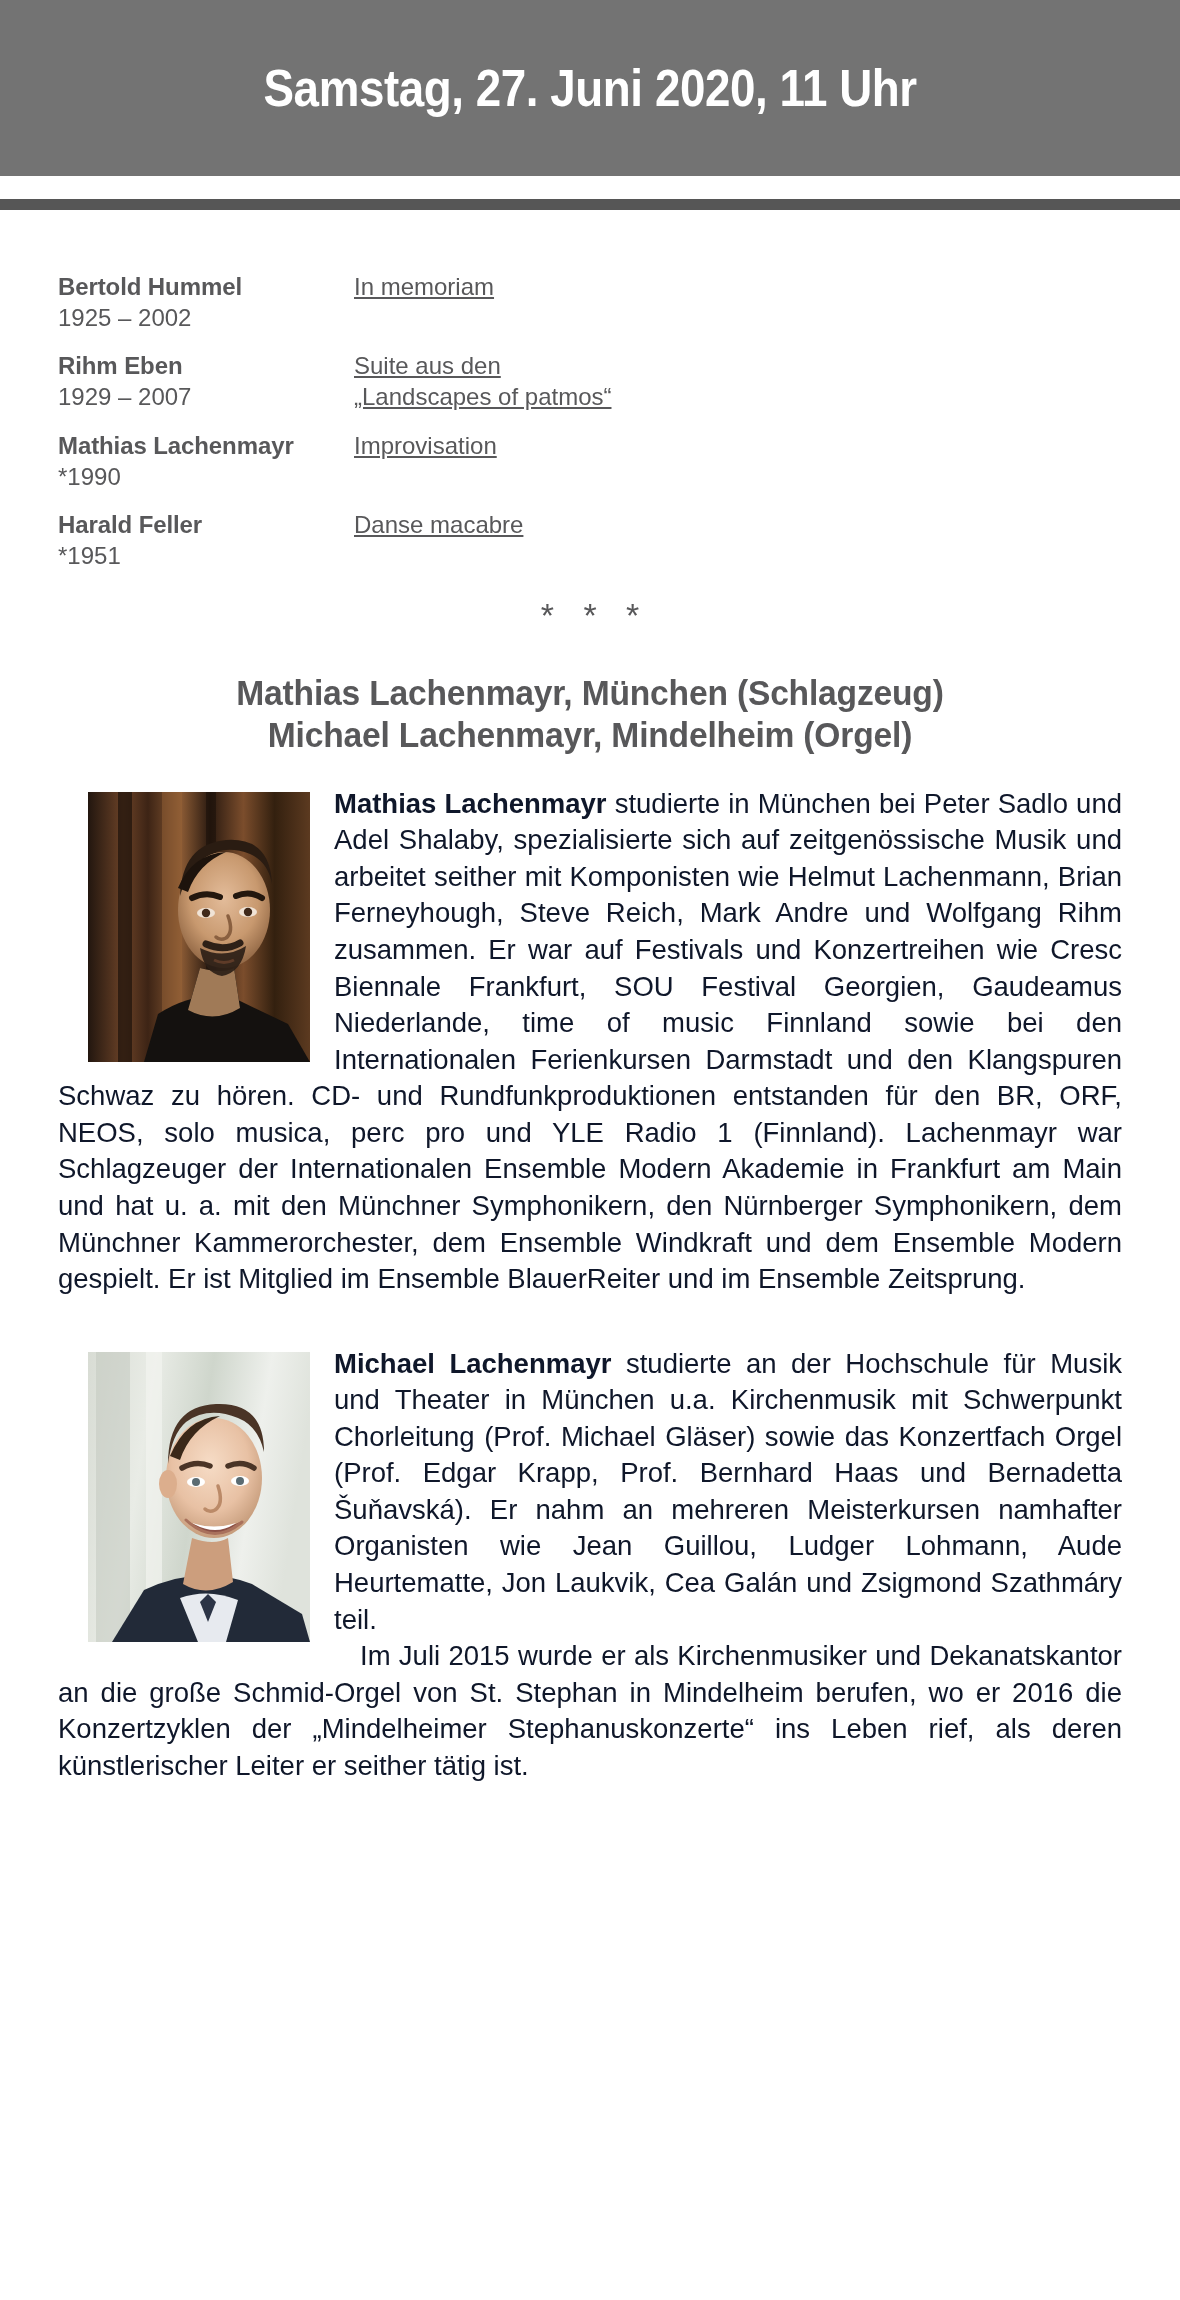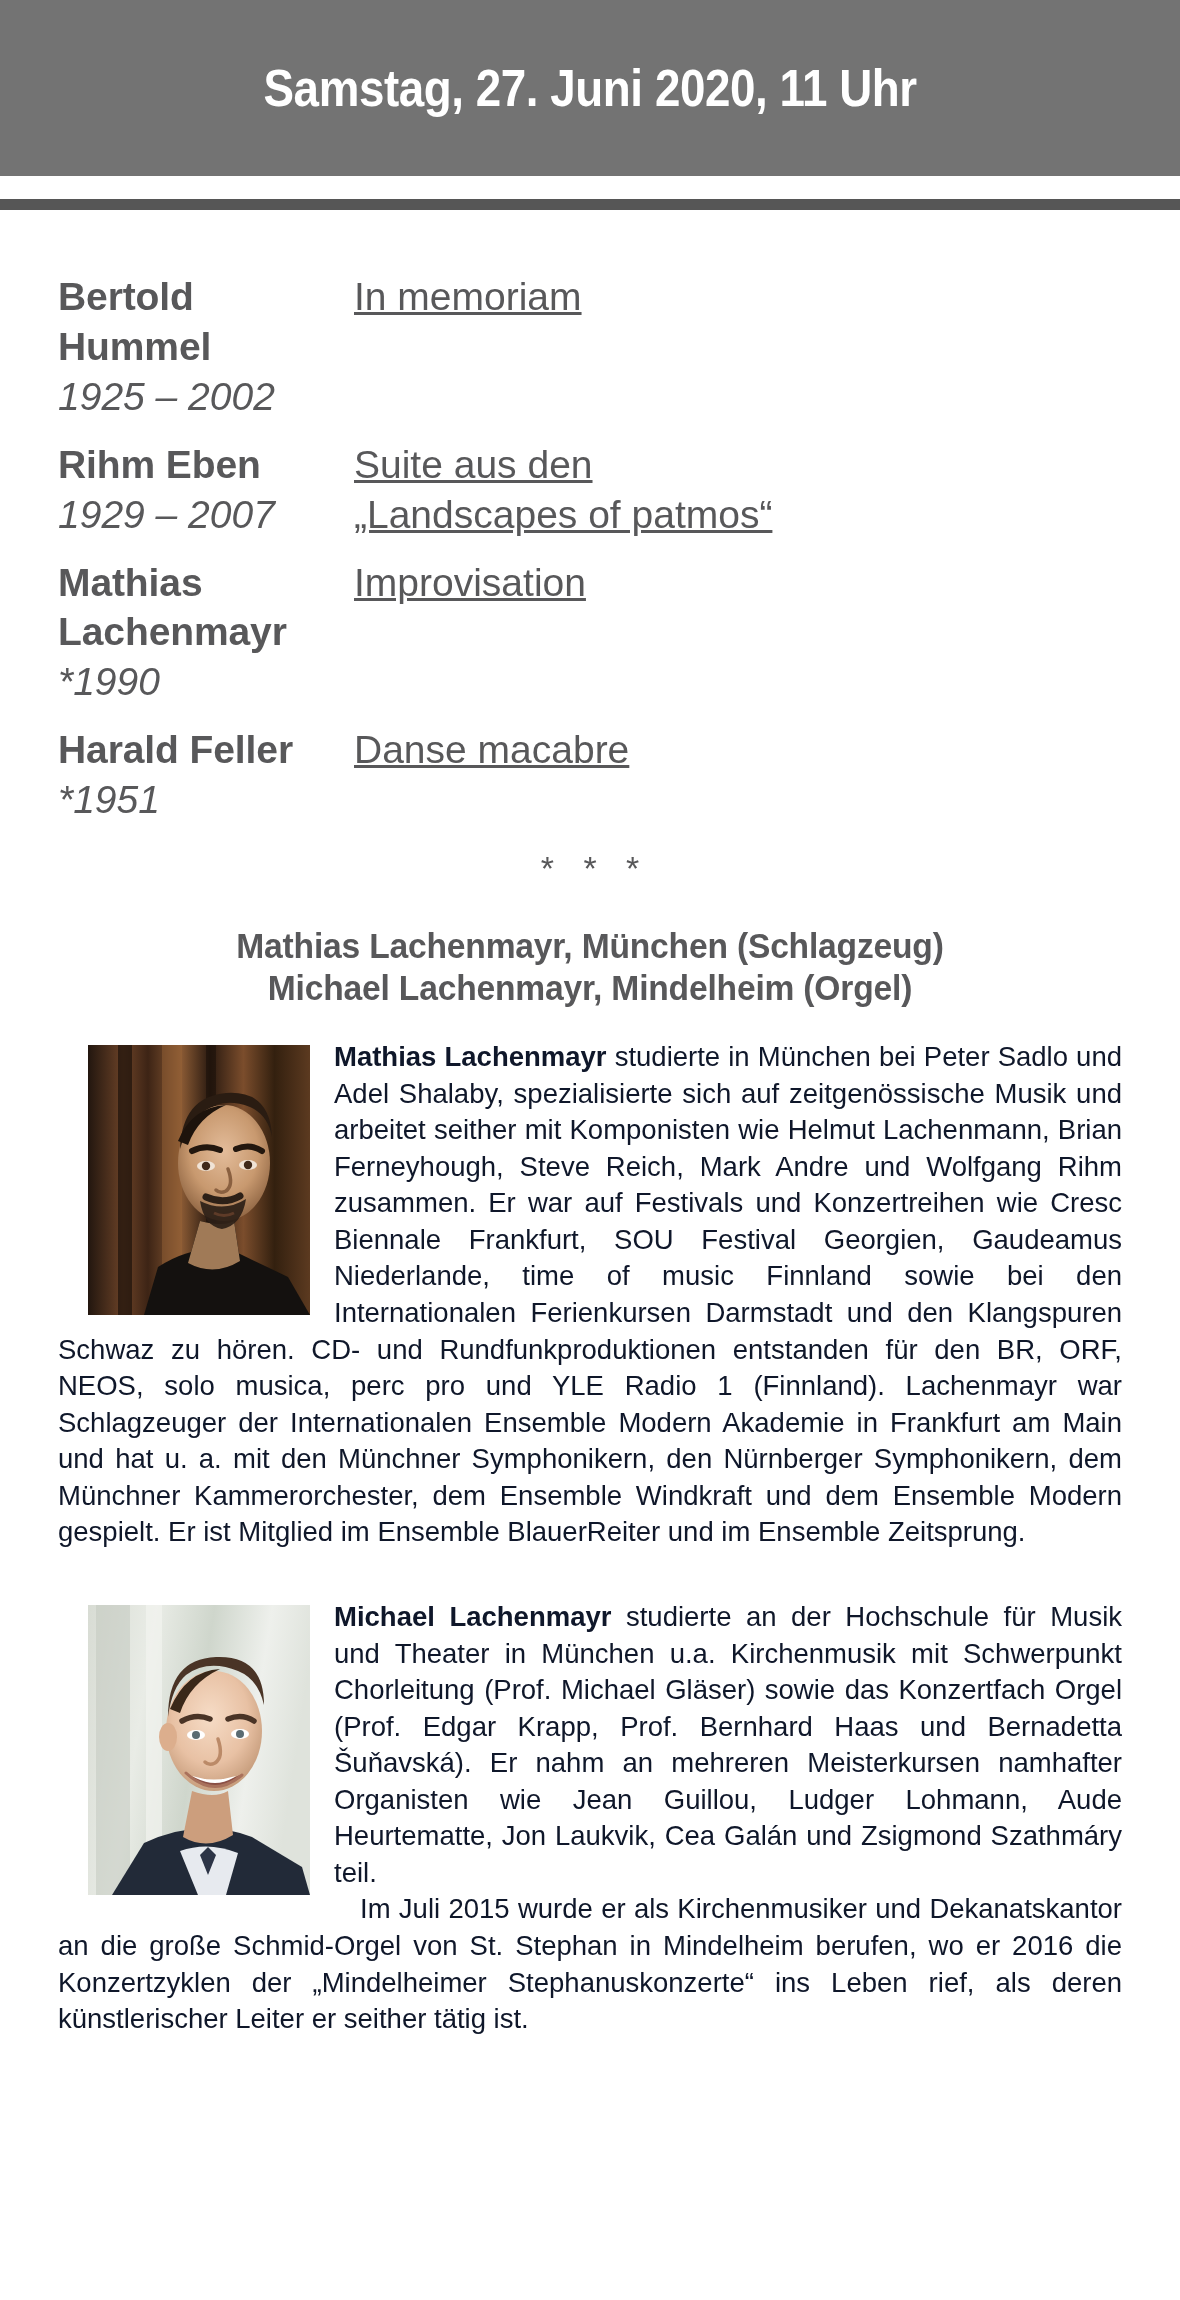--- a/index.html
+++ b/index.html
@@ -66,37 +66,36 @@
 
   
   .program {
     margin-top: 62px;
     width: 1064px;
     border-collapse: collapse;
   }
   .program td {
     vertical-align: top;
     padding: 0;
-    font-size: 39px;
+    font-size: 24px;
     line-height: 1.28;
     color: #58585a;
   }
   .program td.col-composer {
     width: 282px;
     padding-right: 14px;
   }
   .program .composer-name {
     font-weight: bold;
     display: block;
     letter-spacing: -0.1px;
   }
   .program .composer-dates {
     display: block;
     font-weight: normal;
-    font-style: italic;
   }
   .program .work {
     display: block;
     text-decoration: underline;
   }
   .program tr.spacer td {
     height: 18px;
     font-size: 0;
     line-height: 0;
   }

